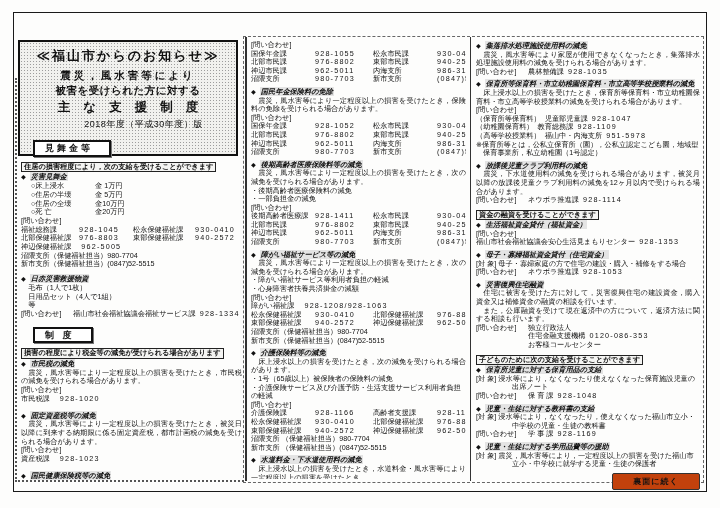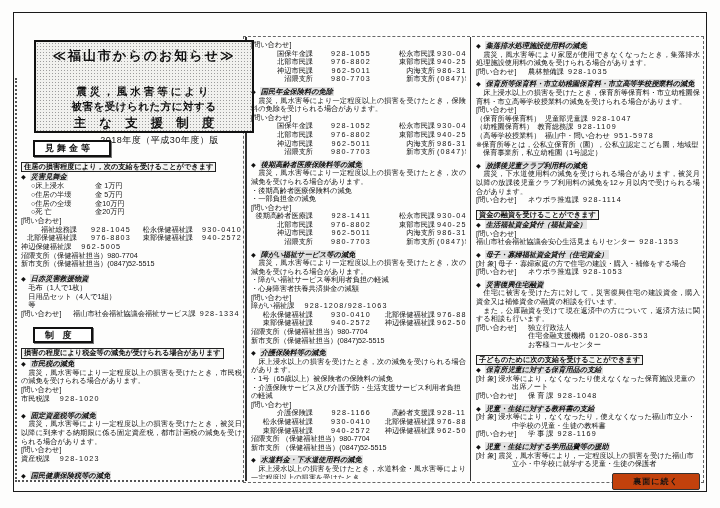--- a/index.html
+++ b/index.html
@@ -5,27 +5,27 @@
   html,body{margin:0;padding:0;width:720px;height:508px;background:#fdfdfc;
     font-family:"Liberation Sans","DejaVu Sans",sans-serif;color:#111;}
   .abs{position:absolute;}
   #outer-border{left:13px;top:12px;width:692px;height:478px;border:1.5px solid #1a1a1a;}
   #dashed-frame{left:243px;top:36px;width:459px;height:445px;border:1px dashed #666;}
   #left-dotted-v{left:15px;top:78px;height:404px;width:0;border-left:2px dotted #555;}
   #left-dotted-b{left:15px;top:480px;width:229px;height:0;border-top:2px dotted #555;}
   #mid-solid-l{left:245px;top:37px;height:444px;width:0;border-left:2px solid #333;}
   #mid-right-div{left:470px;top:37px;height:444px;width:0;border-left:1.5px solid #333;}
 
-  #notice-header{left:34px;top:40px;width:220px;height:93px;border:2px solid #111;
+  #notice-header{left:18px;top:40px;width:220px;height:116px;border:2px solid #111;
     box-sizing:border-box;text-align:center;padding-top:5px;
     background-color:#f1f1ee;
     background-image:radial-gradient(#9c9c9c 0.5px,transparent 0.6px);
     background-size:3px 3px;}
   .h1{font-size:13px;font-weight:bold;letter-spacing:2px;}
-  .h2{font-size:10.5px;font-weight:bold;letter-spacing:3px;margin-top:20px;}
+  .h2{font-size:10.5px;font-weight:bold;letter-spacing:3px;margin-top:4px;}
   .h3{font-size:10.5px;font-weight:bold;letter-spacing:0.5px;margin-top:1px;}
   .h-main{font-size:12.5px;font-weight:bold;letter-spacing:13px;margin-right:-13px;margin-top:1px;}
   .h-ed{font-size:9px;letter-spacing:0.5px;margin-top:2px;padding-left:31px;}
 
   .col{position:absolute;overflow:hidden;}
   #column-left{left:21px;top:138px;width:221px;height:343px;font-size:7.2px;line-height:8.7px;--c2cols:56px 52px 60px 1fr;}
   #column-middle{left:251px;top:41px;width:215px;height:438px;font-size:7.2px;line-height:8.6px;--c2cols:62px 56px 62px 1fr;}
   #column-right{left:476px;top:41px;width:224px;height:438px;font-size:7.2px;line-height:8.6px;--c2cols:62px 56px 62px 1fr;}
 
   .cat-label{border:2px solid #111;font-weight:bold;font-size:9px;letter-spacing:3px;
@@ -34,21 +34,21 @@
   .banner{font-weight:bold;border:1px solid #222;width:fit-content;padding:0 2px;margin:1px 0;background:#f4f4f2;}
   .sec{font-weight:bold;margin-top:1px;}
   .diamond{margin-right:4px;font-size:6.3px;}
   .sec-title{background:#e4e4e4;padding:0 1px;font-style:italic;}
   .para{text-indent:1em;text-align:justify;word-break:break-all;}
   .hang{padding-left:36px;text-indent:-36px;word-break:break-all;}
   .note{padding-left:7px;text-indent:-7px;word-break:break-all;}
   .line{word-break:break-all;}
   .amt{display:flex;padding-left:10px;}
   .amt-l{width:64px;flex-shrink:0;}
-  .c2{display:grid;grid-template-columns:var(--c2cols);column-gap:2px;white-space:nowrap;text-align:right;}
+  .c2{display:grid;grid-template-columns:var(--c2cols);column-gap:2px;white-space:nowrap;}
   .c1{display:flex;column-gap:10px;white-space:nowrap;}
   .rowline{display:flex;column-gap:4px;white-space:nowrap;}
   .rp0{min-width:48px;flex-shrink:0;}
   .num{letter-spacing:1.2px;white-space:nowrap;}
   .gap{width:100%;}
 
   #continue-box{left:612px;top:473px;width:86px;height:15px;border:1px solid #333;border-radius:2px;
     background:#c2410c;z-index:5;display:flex;align-items:center;justify-content:center;
     font-size:8px;font-weight:bold;letter-spacing:1px;}
 </style>
@@ -296,21 +296,21 @@
       <span>児童部児童課</span>
       <span class="num">928-1047</span>
     </div>
     <div class="rowline">
       <span class="rp0 ">（幼稚園保育料）</span>
       <span>教育総務課</span>
       <span class="num">928-1109</span>
     </div>
     <div class="rowline">
       <span class="rp0 ">（高等学校授業料）</span>
-      <span>福山中・問い合わせ</span>
+      <span>福山中・内海支所</span>
       <span class="num">951-5978</span>
     </div>
     <div class="note">※保育所等とは，公私立保育所（園），公私立認定こども園，地域型保育事業所，私立幼稚園（1号認定）</div>
     <div class="gap" style="height: 3px;"></div>
     <div class="sec"><span class="diamond">◆</span><span class="sec-title">放課後児童クラブ利用料の減免</span></div>
     <div class="para">震災，下水道使用料の減免を受けられる場合があります，被災月以降の放課後児童クラブ利用料の減免を12ヶ月以内で受けられる場合があります。</div>
     <div class="rowline">
       <span class="rp0 ">[問い合わせ]</span>
       <span>ネウボラ推進課</span>
       <span class="num">928-1114</span>

